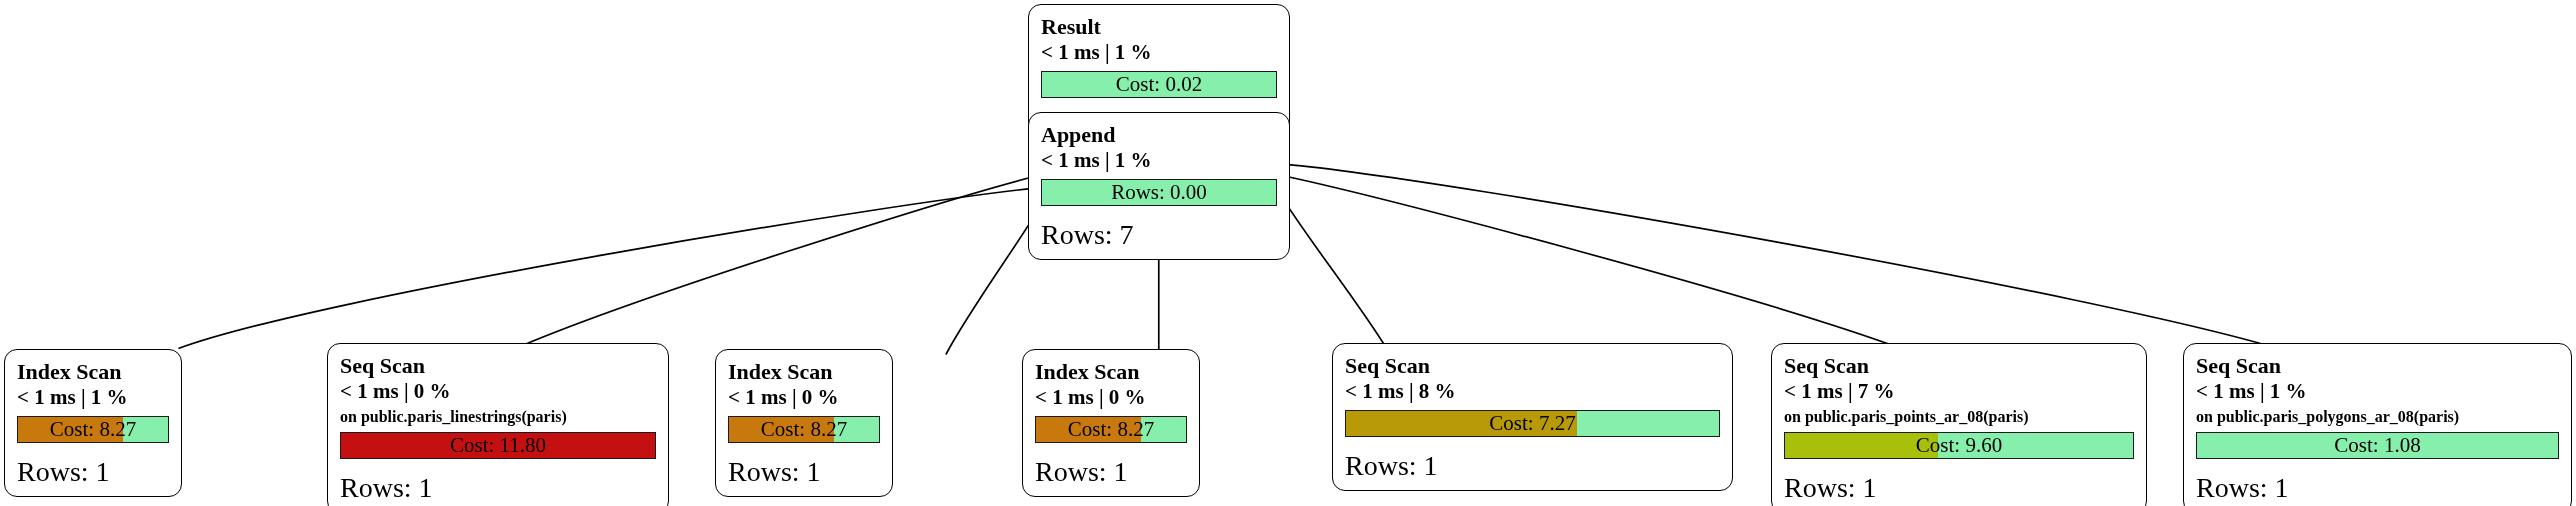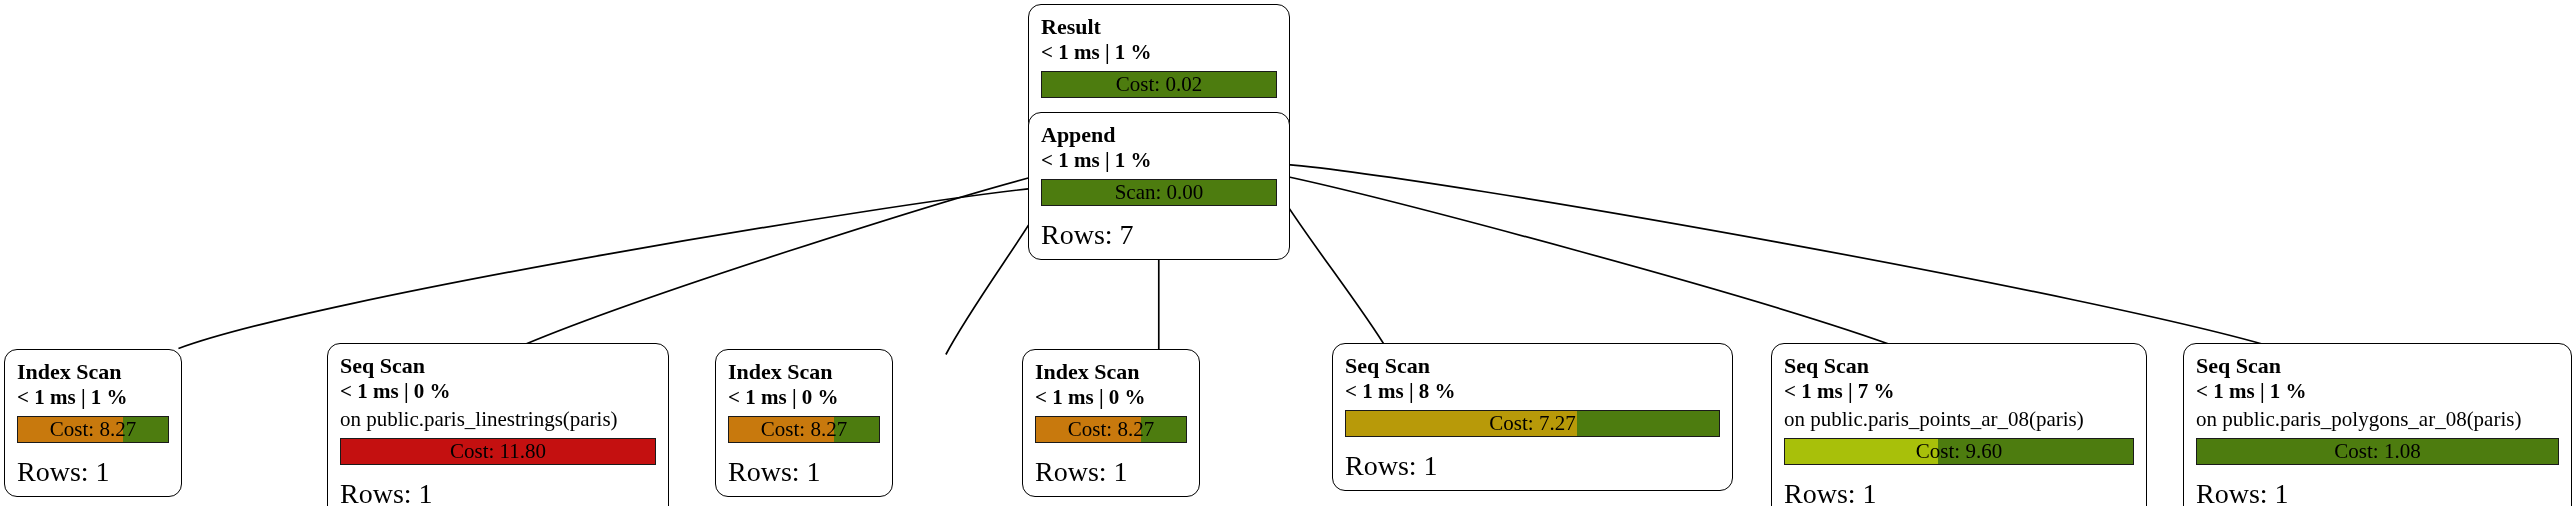--- a/index.html
+++ b/index.html
@@ -28,31 +28,32 @@
     font-size:22px;
     line-height:1.18;
     flex-direction:column;
   }
   .node-type{font-weight:bold;font-size:22px;}
   .node-timing{font-size:21px;font-weight:bold;}
   .head-gap{flex:0 0 auto;}
   .head-spread{flex:1 1 auto;min-width:14px;}
 
   .node-rel{
-    font-size:21px;
+    font-size:16px;
     line-height:1.2;
     white-space:nowrap;
     margin-top:3px;
+    font-weight:bold;
   }
 
   .costbar{
     position:relative;
     box-sizing:border-box;
     border:1.6px solid #1a1a1a;
-    background:#4d7c0f;
+    background:#86efac;
     height:27px;
     margin-top:6px;
     overflow:hidden;
   }
   .costbar-fill{
     position:absolute;left:0;top:0;bottom:0;
     background:#ffffff;
   }
   .costbar-label{
     position:relative;
@@ -102,21 +103,21 @@
   </div>
 
   <div class="node" style="left:1028px;top:112px;width:262px;">
     <div class="node-head">
       <span class="node-type">Append</span>
       <span class="head-gap" style="width:16px"></span>
       <span class="node-timing">&lt; 1 ms | 1 %</span>
     </div>
     <div class="costbar">
       <div class="costbar-fill" style="width: 0%; background: rgb(255, 255, 255);"></div>
-      <div class="costbar-label">Scan: 0.00</div>
+      <div class="costbar-label">Rows: 0.00</div>
     </div>
     <div class="node-rows">Rows: 7</div>
   </div>
 
   <div class="node" style="left:4px;top:349px;width:178px;">
     <div class="node-head">
       <span class="node-type">Index Scan</span>
       <span class="head-gap" style="width:12px"></span>
       <span class="node-timing">&lt; 1 ms | 1 %</span>
     </div>

